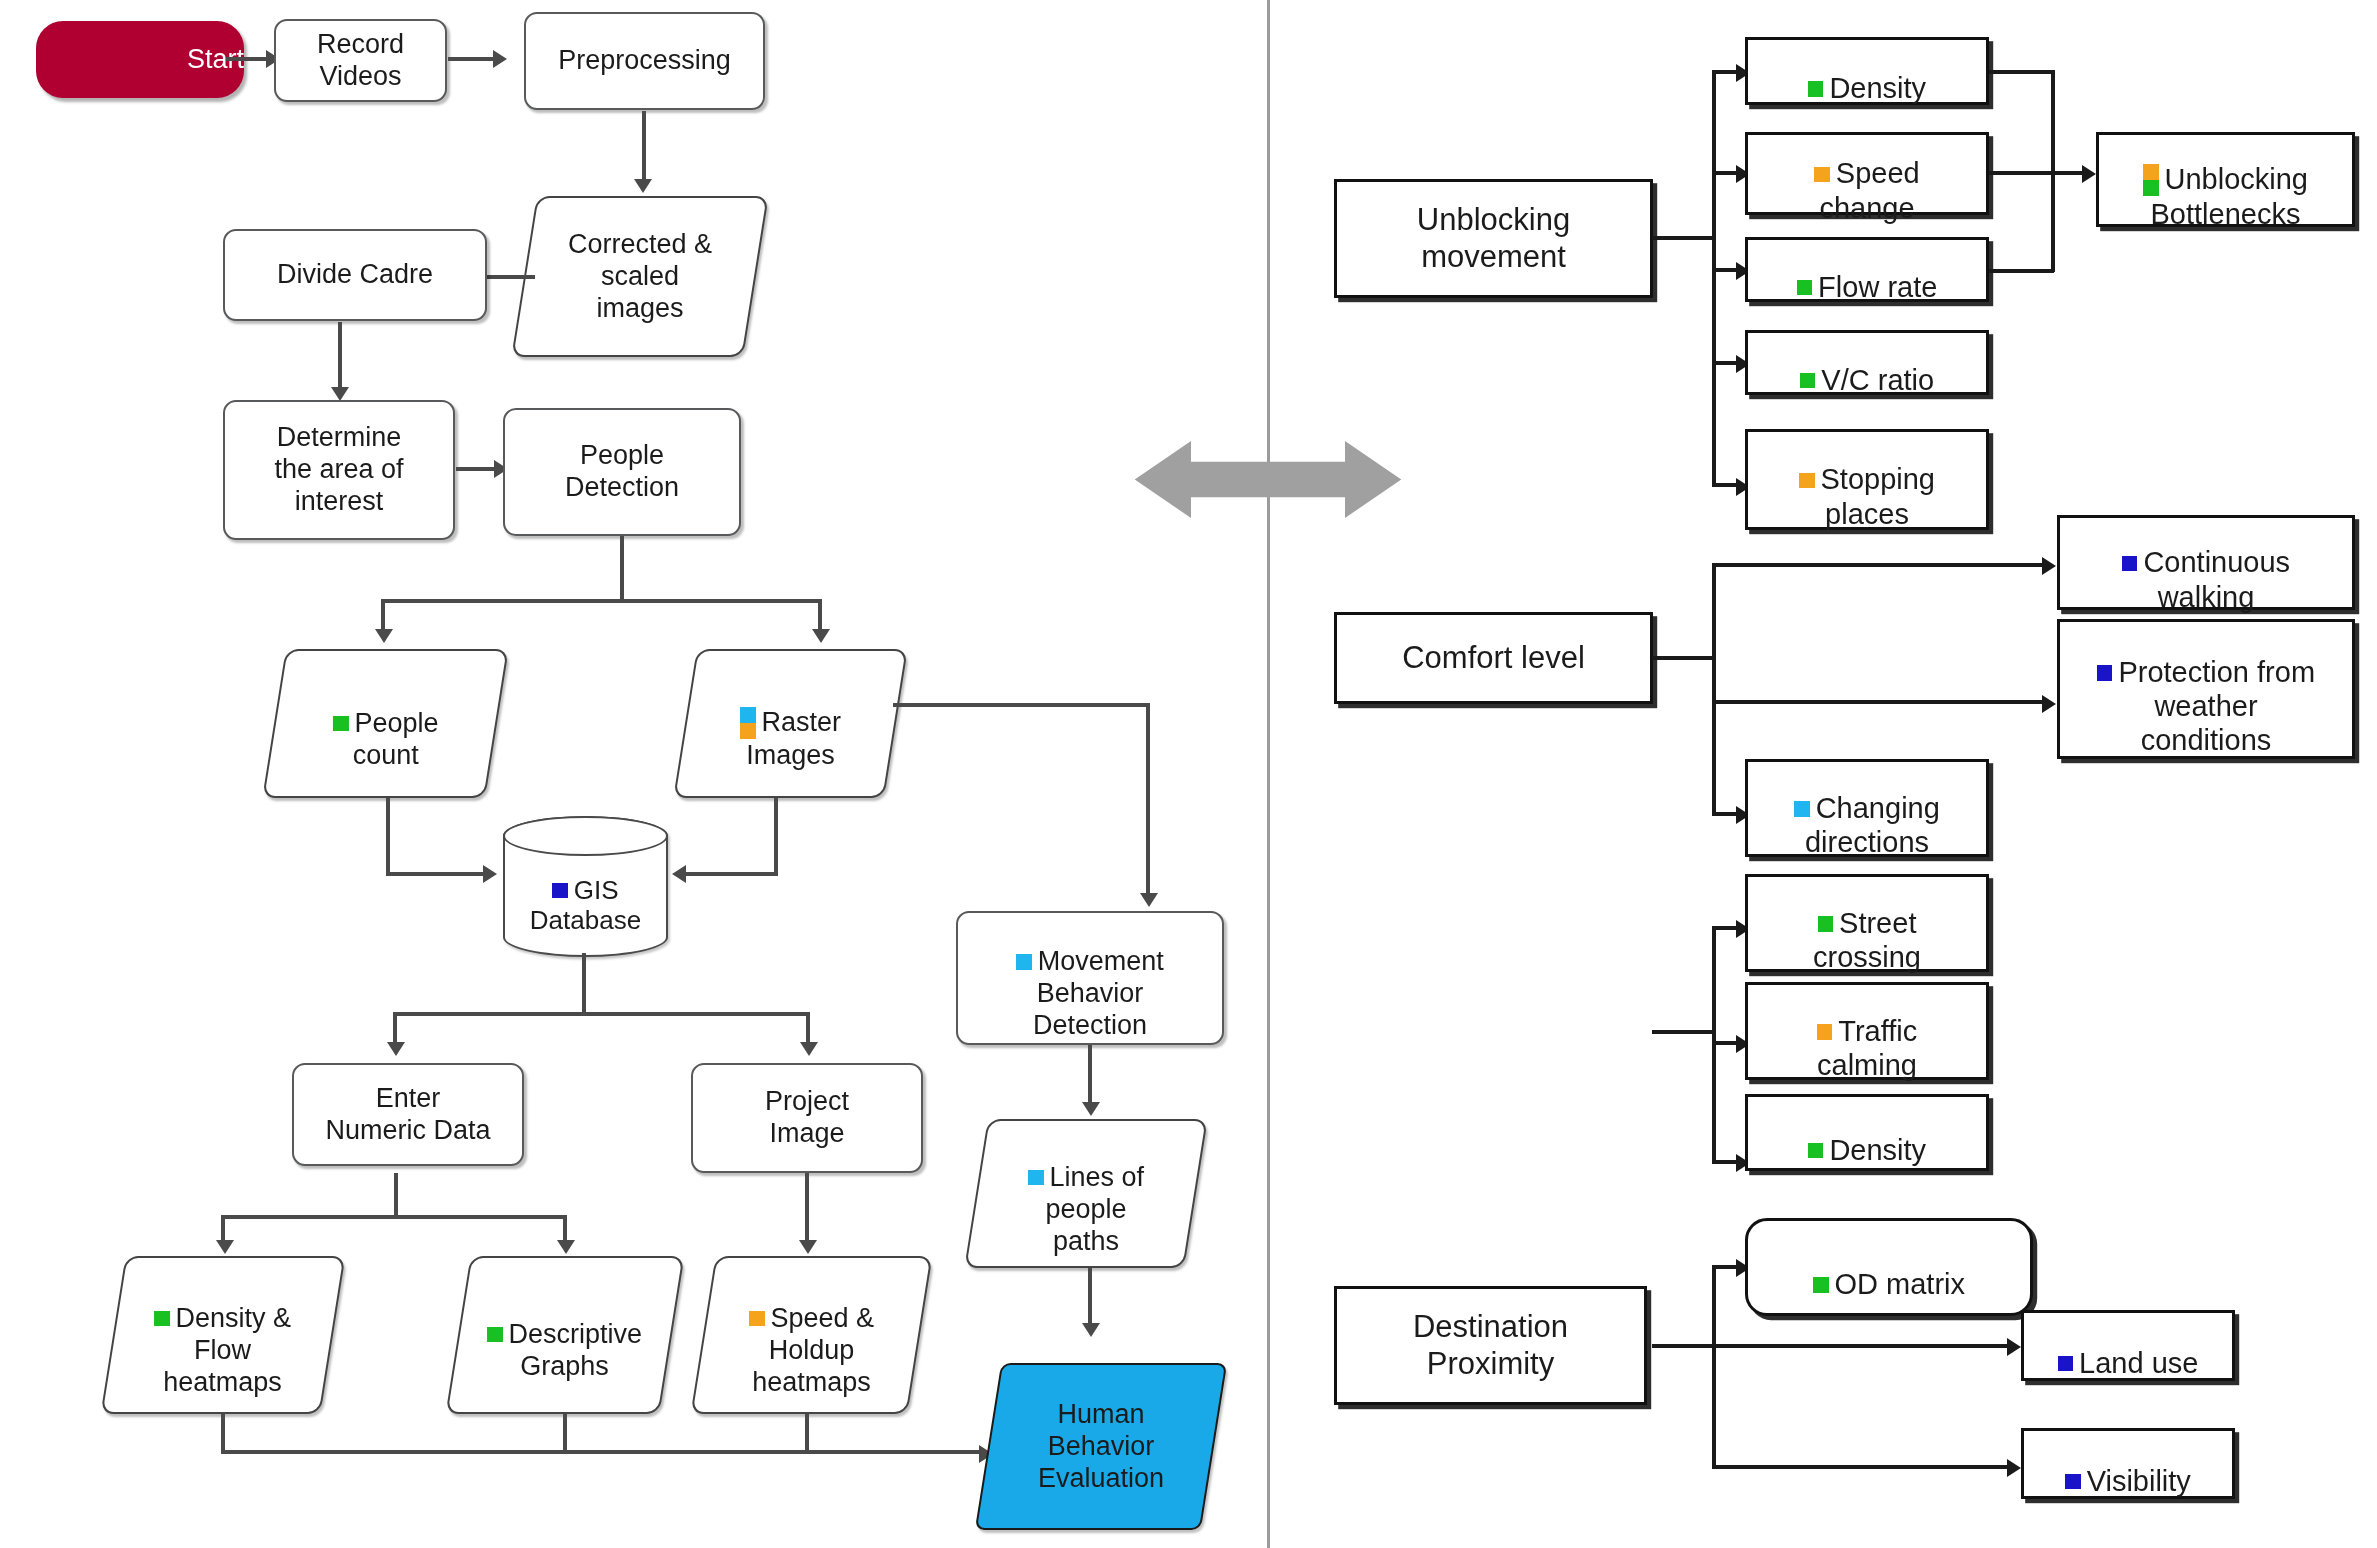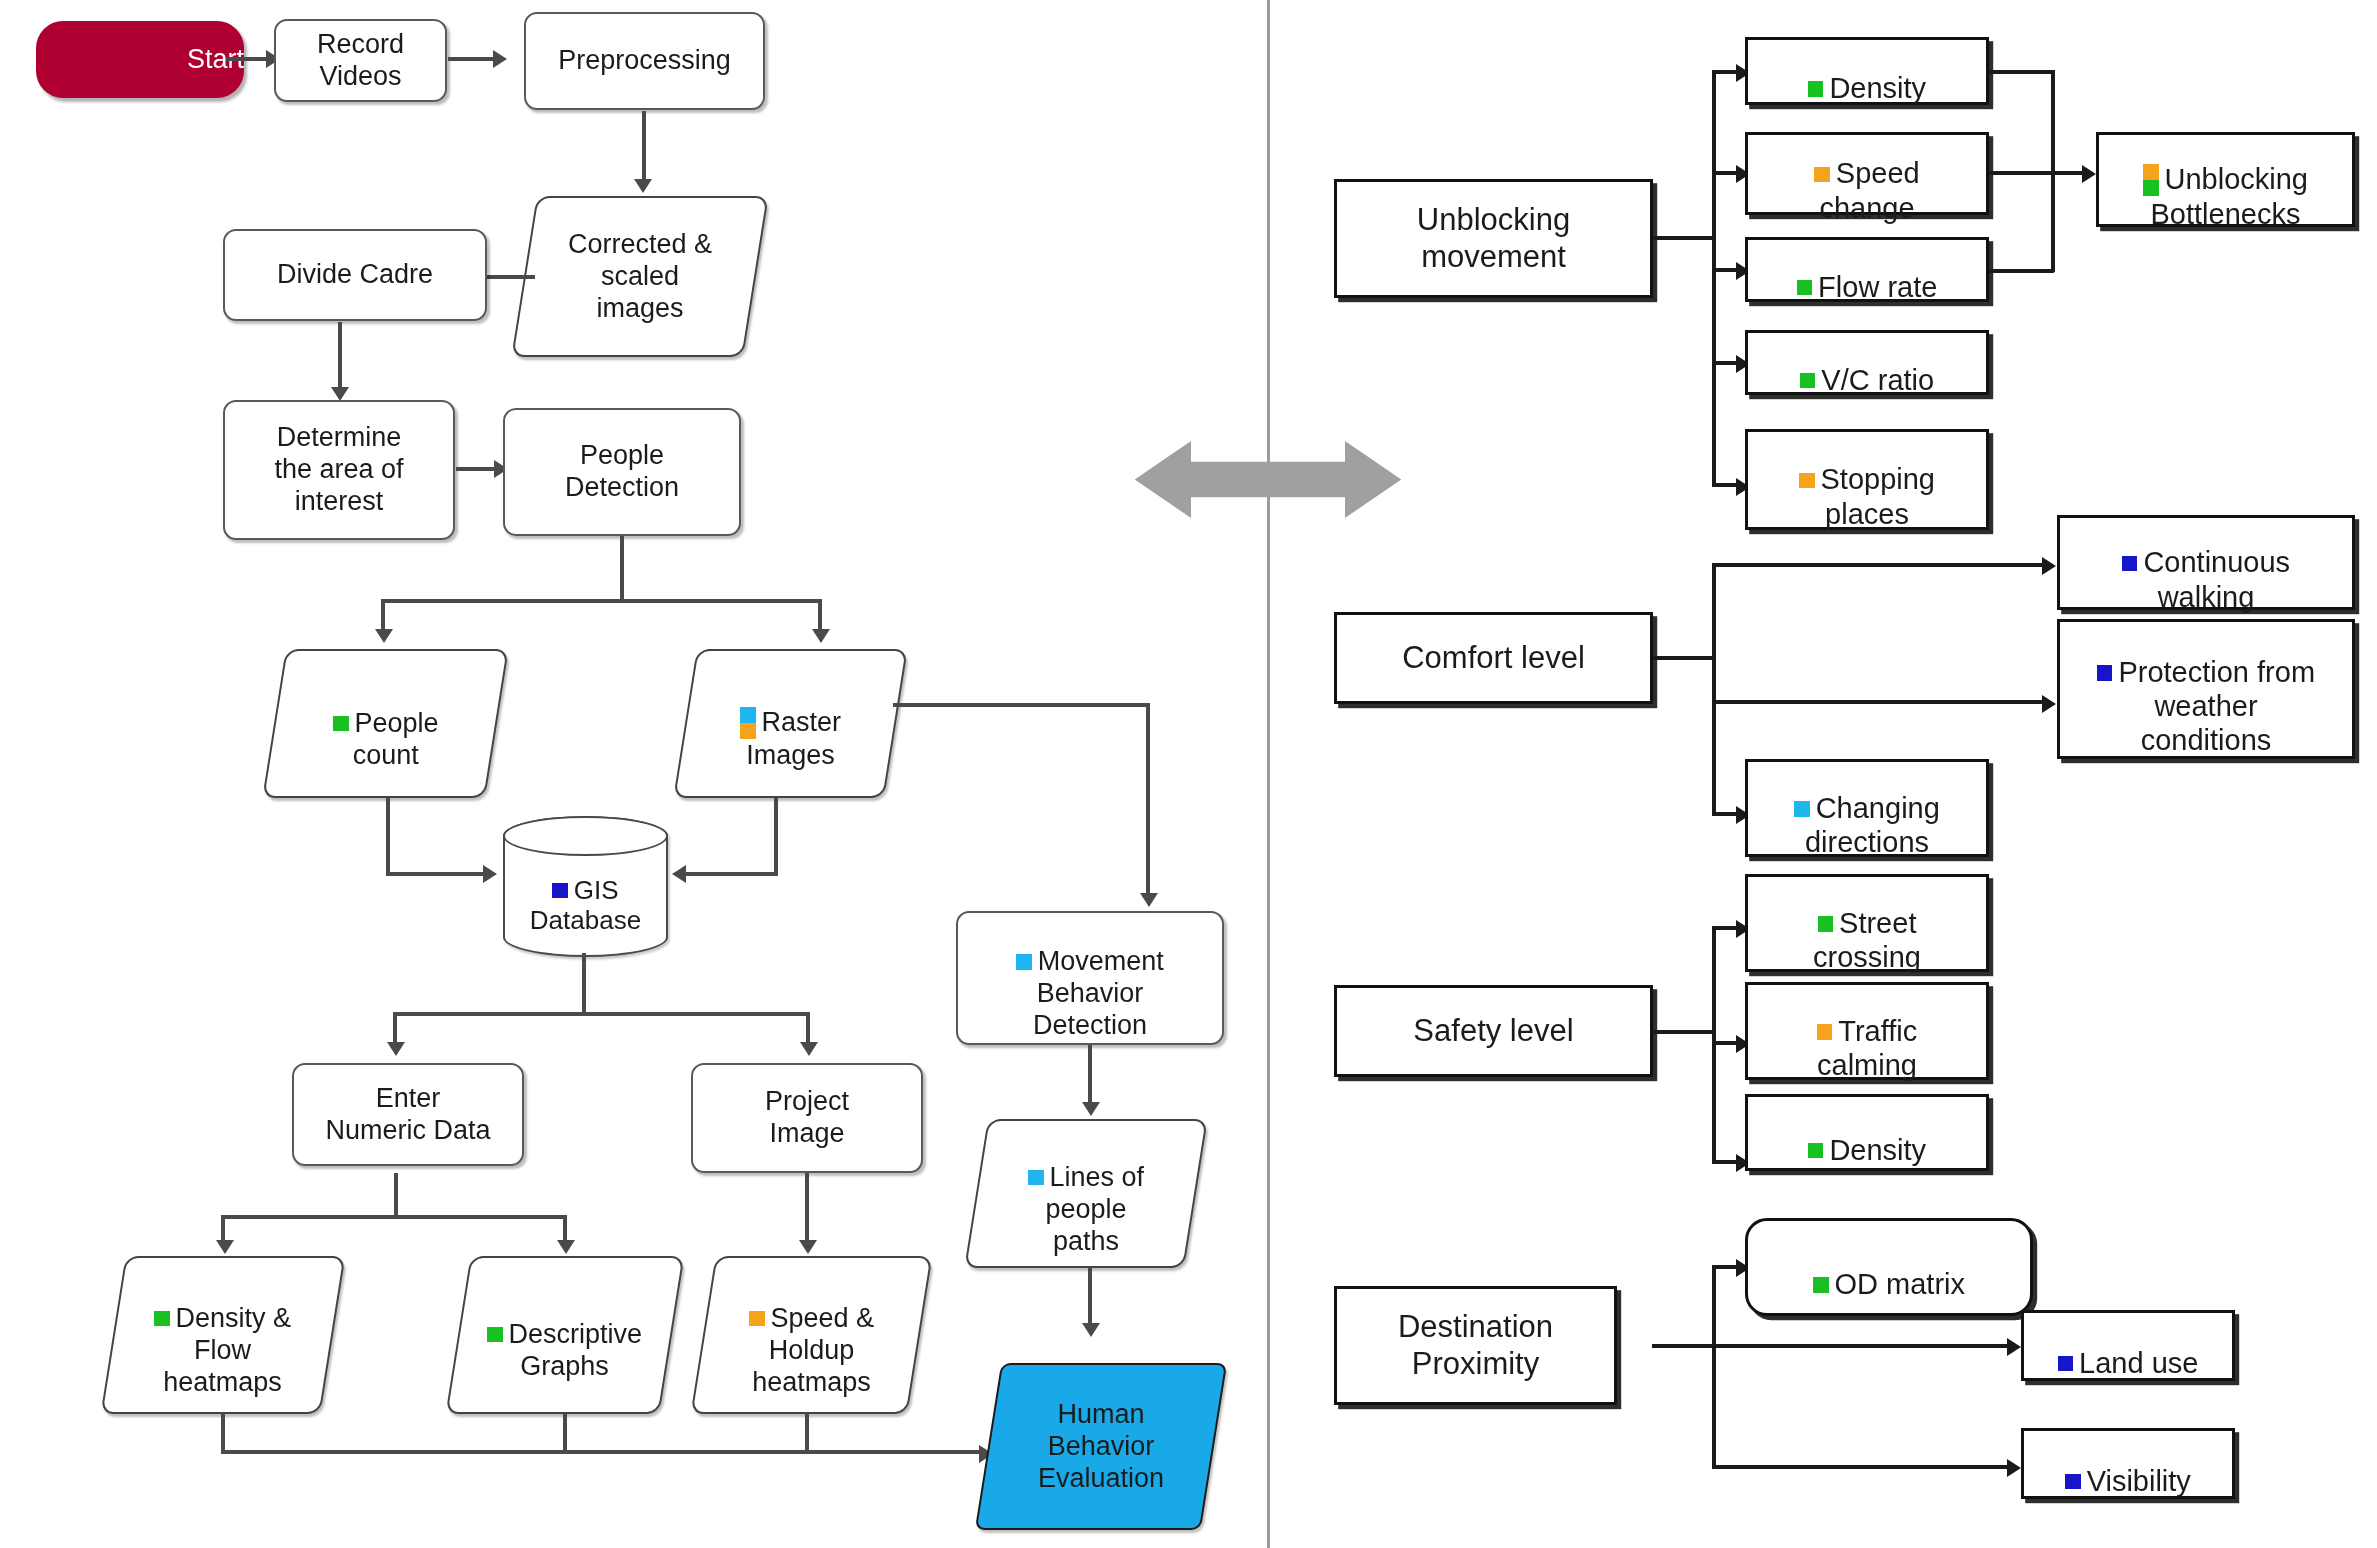--- a/index.html
+++ b/index.html
@@ -396,23 +396,20 @@
     </span>
   </div>
 
   <div class="node rnode" style="left:1745px;top:759px;width:244px;height:98px;">
     <span class="lbl">
       <span class="chip cyan"></span><span>Changing
 directions</span>
     </span>
   </div>
 
-  <div class="node rnode rgroup" style="left:1334px;top:985px;width:319px;height:92px;">
-    <span class="lbl">Safety level</span>
-  </div>
   <div class="ln blk" style="left:1652px;top:1030px;width:63px;height:3.6px;"></div>
   <div class="ln blk" style="left:1712px;top:926px;width:3.6px;height:238px;"></div>
   <div class="ln blk" style="left:1712px;top:926px;width:27px;height:3.6px;"></div>
   <div class="ah rightb" style="left:1736px;top:920px;"></div>
   <div class="ln blk" style="left:1712px;top:1041px;width:27px;height:3.6px;"></div>
   <div class="ah rightb" style="left:1736px;top:1035px;"></div>
   <div class="ln blk" style="left:1712px;top:1160px;width:27px;height:3.6px;"></div>
   <div class="ah rightb" style="left:1736px;top:1154px;"></div>
 
   <div class="node rnode" style="left:1745px;top:874px;width:244px;height:98px;">
@@ -428,21 +425,21 @@
 calming</span>
     </span>
   </div>
 
   <div class="node rnode" style="left:1745px;top:1094px;width:244px;height:77px;">
     <span class="lbl">
       <span class="chip green"></span><span>Density</span>
     </span>
   </div>
 
-  <div class="node rnode rgroup" style="left:1334px;top:1286px;width:283px;height:119px;">
+  <div class="node rnode rgroup" style="left:1334px;top:1286px;width:313px;height:119px;">
     <span class="lbl">Destination
 Proximity</span>
   </div>
   <div class="ln blk" style="left:1652px;top:1344px;width:63px;height:3.6px;"></div>
   <div class="ln blk" style="left:1712px;top:1265px;width:3.6px;height:202px;"></div>
 
   <div class="ln blk" style="left:1712px;top:1265px;width:27px;height:3.6px;"></div>
   <div class="ah rightb" style="left:1736px;top:1259px;"></div>
 
   <div class="ln blk" style="left:1712px;top:1344px;width:298px;height:3.6px;"></div>

